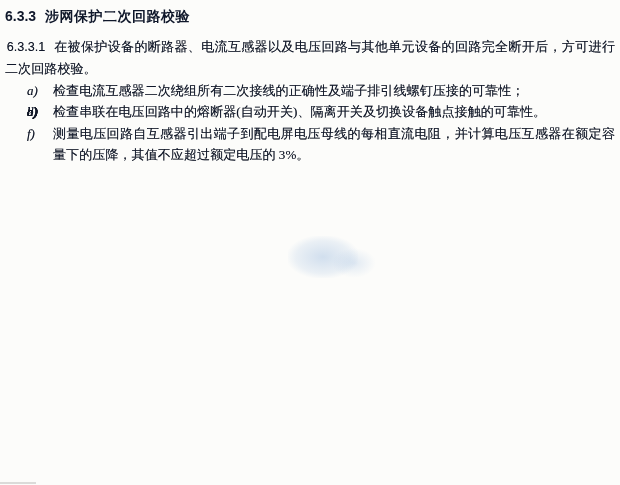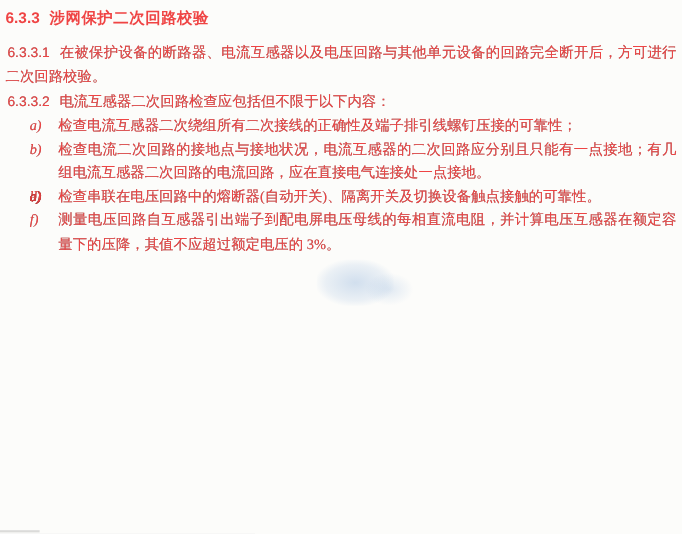--- a/index.html
+++ b/index.html
@@ -9,21 +9,21 @@
   }
   .page {
     position: relative;
     width: 620px;
     height: 485px;
     background: #fcfcfa;
     overflow: hidden;
     box-sizing: border-box;
     padding: 6px 5px 0 5px;
     font-family: "Liberation Serif", "DejaVu Serif", serif;
-    color: #ef4444;
+    color: #0f172a;
   }
   
   .watermark {
     position: absolute;
     left: 288px;
     top: 236px;
     width: 70px;
     height: 42px;
     background: radial-gradient(ellipse at center, rgba(126,166,214,0.34) 0%, rgba(126,166,214,0.14) 55%, rgba(126,166,214,0) 75%);
     pointer-events: none;
@@ -98,25 +98,24 @@
 
 <div class="page">
   <div class="watermark"></div>
   <div class="watermark2"></div>
   <div class="scan-smudge"></div>
 
   <h1 class="heading"><span class="hnum">6.3.3</span><span>涉网保护二次回路校验</span></h1>
 
   <p class="para"><span class="num">6.3.3.1</span><span>在被保护设备的断路器、电流互感器以及电压回路与其他单元设备的回路完全断开后，方可进行二次回路校验。</span></p>
 
-  <p class="para"><span class="num">6.3.3.2</span><span>电流互感器二次回路检查应包括但不限于以下内容：</span></p>
 
   <div class="item"><span class="label">a)</span><span>检查电流互感器二次绕组所有二次接线的正确性及端子排引线螺钉压接的可靠性；</span></div>
 
-  <div class="item"><span class="label">b)</span><span>检查电流二次回路的接地点与接地状况，电流互感器的二次回路应分别且只能有一点接地；有几组电流互感器二次回路的电流回路，应在直接电气连接处一点接地。</span></div>
+  <div class="item"><span class="label">b)</span></div>
 
 
   <div class="item"><span class="label">a)</span></div>
 
   <div class="item"><span class="label">b)</span></div>
 
   <div class="item"><span class="label">c)</span></div>
 
   <div class="item"><span class="label">d)</span></div>
 

